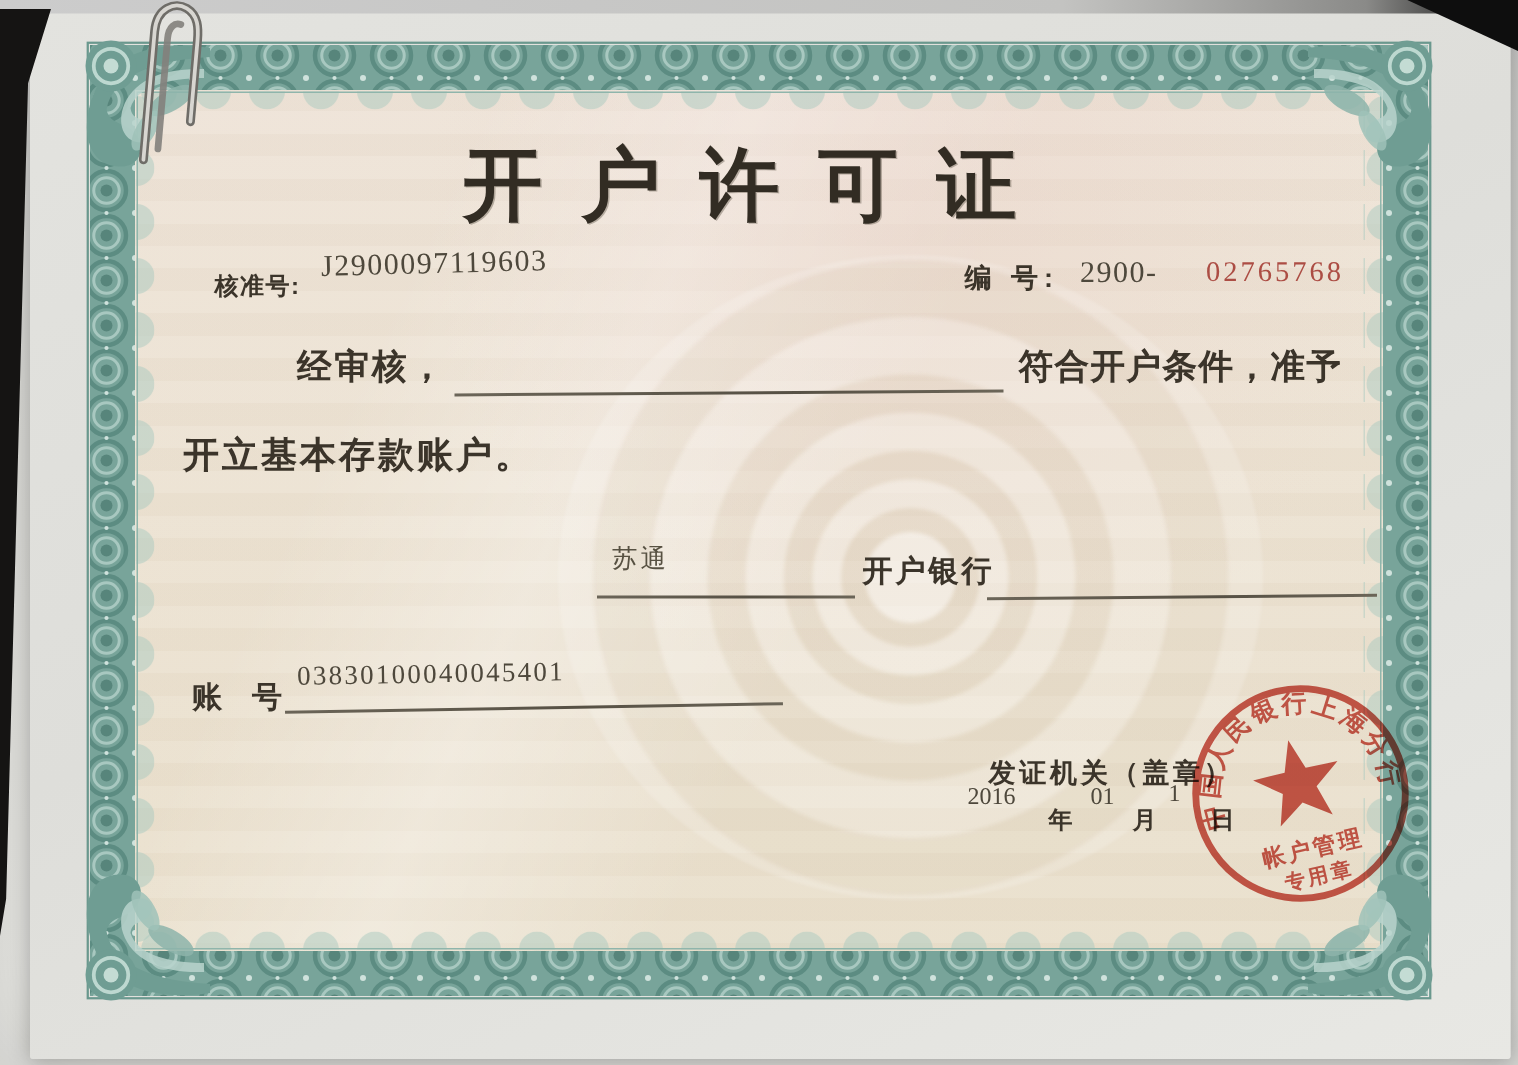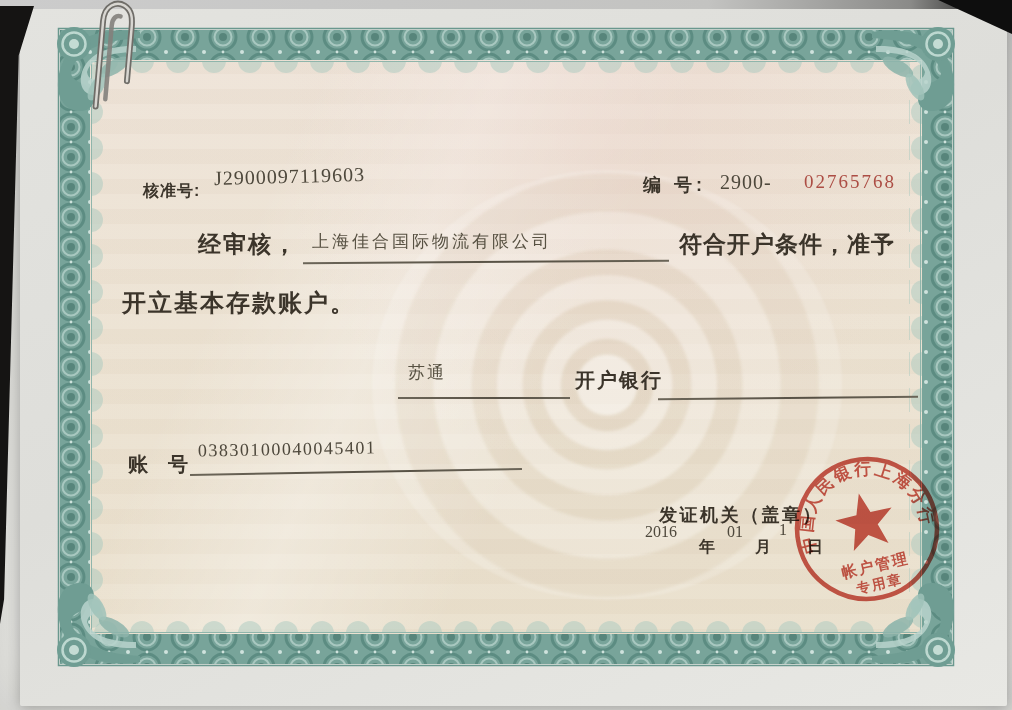--- a/index.html
+++ b/index.html
@@ -109,30 +109,30 @@
     <rect x="38" y="599" width="832" height="13" fill="url(#scu)"></rect>
     <rect x="38" y="38" width="13" height="574" fill="url(#scr)"></rect>
     <rect x="857" y="38" width="13" height="574" fill="url(#scl)"></rect>
     <rect x="39.5" y="39.5" width="829" height="571" fill="none" stroke="#8fb5ab" stroke-width="1"></rect>
     <use href="#cornerTL"></use>
     <use href="#cornerTL" transform="translate(908,0) scale(-1,1)"></use>
     <use href="#cornerTL" transform="translate(0,650) scale(1,-1)"></use>
     <use href="#cornerTL" transform="translate(908,650) scale(-1,-1)"></use>
   </svg>
 
+  <h1 class="title">开户许可证</h1>
 
   <span class="txt label" style="left:143px;top:181px;font-size:16px;letter-spacing:1px;text-align:center;">核准号:</span>
   <span class="txt value" style="left:214px;top:165px;font-size:20px;letter-spacing:1px;transform:rotate(-1.5deg);">J2900097119603</span>
 
   <span class="txt label" style="left:643px;top:173px;font-size:18px;letter-spacing:4px;">编 号:</span>
   <span class="txt value" style="left:720px;top:171px;font-size:20px;letter-spacing:1px;">2900-</span>
   <span class="txt value red" style="left:804px;top:171px;font-size:19px;letter-spacing:2px;">02765768</span>
 
   <span class="txt label" style="left:198px;top:229px;font-size:23px;letter-spacing:2px;">经审核，</span>
-  <span class="txt printed" style="left:312px;top:230px;font-size:17px;letter-spacing:3px;">上海佳合国际物流有限公司</span>
   <div class="uline" style="left:303px;top:261px;width:366px;transform:rotate(-.4deg);"></div>
   <span class="txt label" style="left:679px;top:229px;font-size:23px;letter-spacing:1px;">符合开户条件，准予</span>
   <span class="txt label" style="left:122px;top:287px;font-size:24px;letter-spacing:2px;">开立基本存款账户。</span>
 
   <span class="txt printed" style="left:408px;top:361px;font-size:17px;letter-spacing:2px;">苏通</span>
   <div class="uline" style="left:398px;top:397px;width:172px;"></div>
 
   <span class="txt label" style="left:575px;top:367px;font-size:20px;letter-spacing:2px;">开户银行</span>
   <div class="uline" style="left:658px;top:397px;width:260px;transform:rotate(-.5deg);"></div>
 

